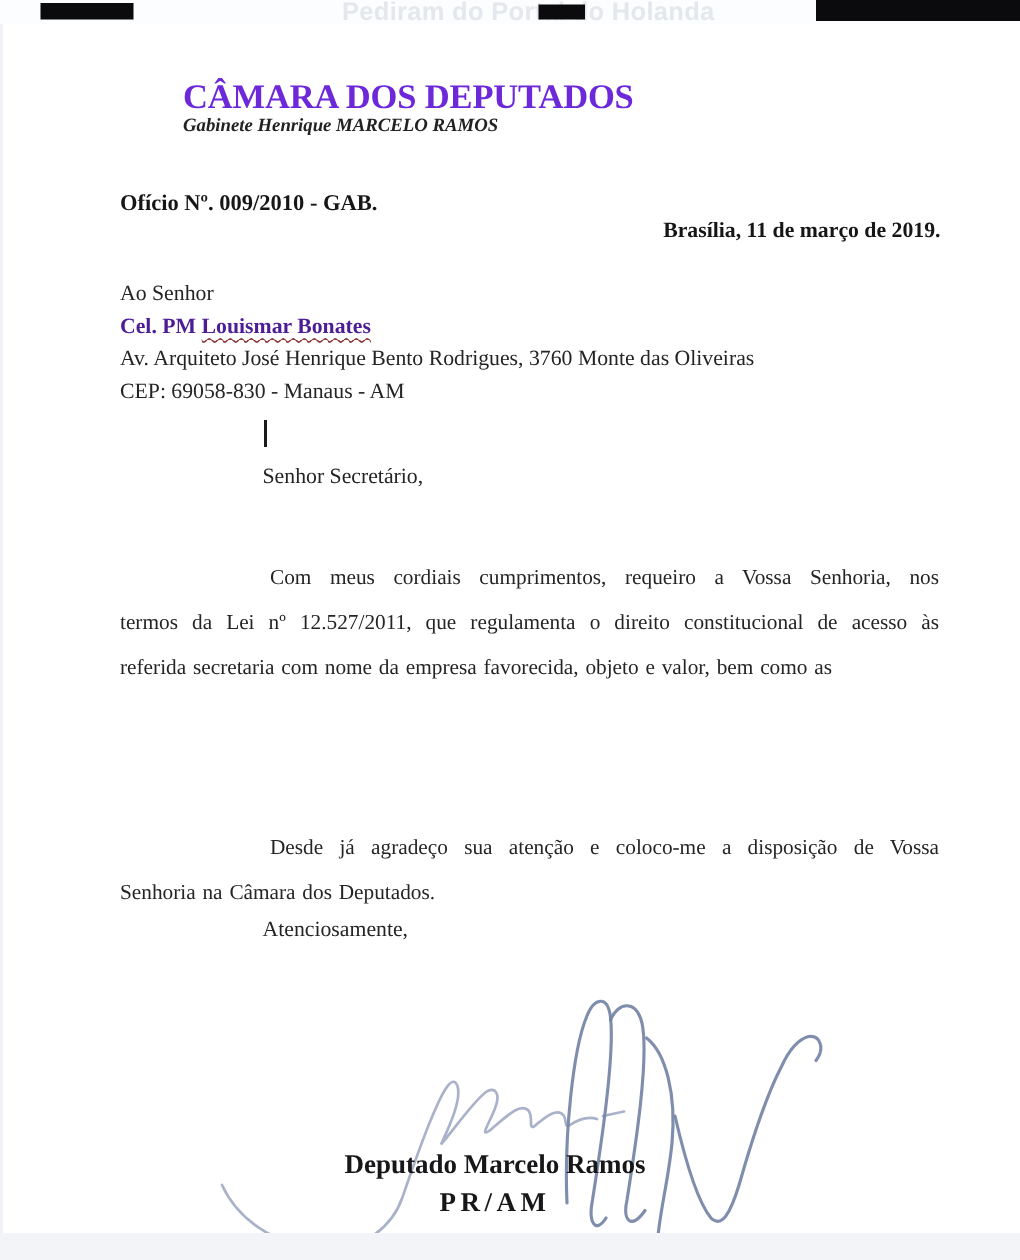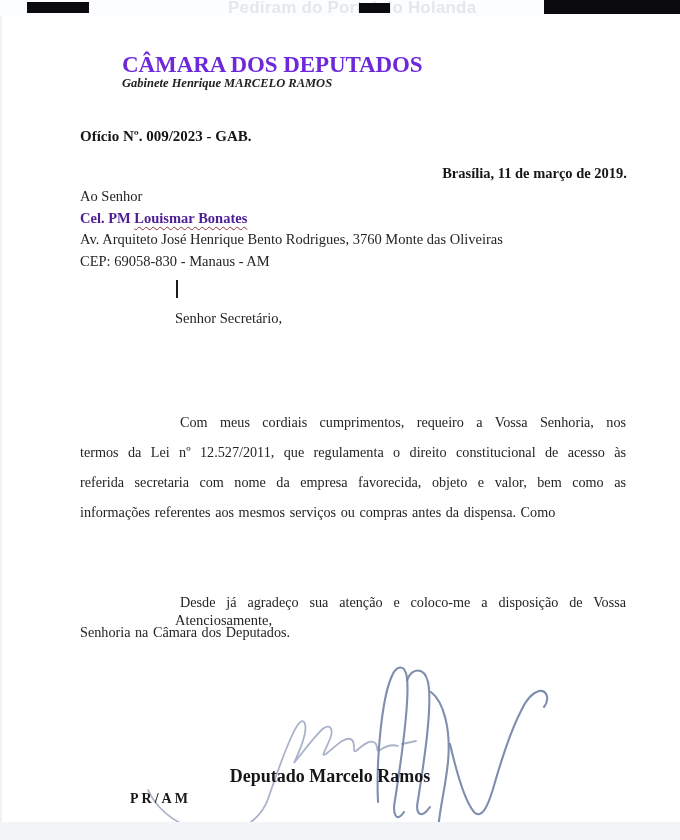--- a/index.html
+++ b/index.html
@@ -17,86 +17,85 @@
 
   
   .org{position:absolute;left:122px;top:52px;font-size:23px;font-weight:bold;color:#6d28d9;
        letter-spacing:-0.1px;}
   .office{position:absolute;left:122px;top:76px;font-size:12.5px;font-weight:bold;font-style:italic;
           color:#222;}
 
   
   .oficio{position:absolute;left:80px;top:128px;font-size:15px;font-weight:bold;color:#161616;}
   .dateline{position:absolute;left:80px;top:146px;width:547px;text-align:right;
-            font-size:14.5px;font-weight:bold;color:#161616;margin-top:19px;}
+            font-size:14.5px;font-weight:bold;color:#161616;}
 
   
   .address{position:absolute;left:80px;top:186px;font-size:14.5px;line-height:21.5px;color:#242424;}
   .addr-name{font-weight:bold;color:#4c1d95;}
   .squiggle{text-decoration-line:underline;text-decoration-style:wavy;
             text-decoration-color:#8e3535;text-underline-offset:3px;text-decoration-thickness:1px;}
 
   .caret{position:absolute;left:176px;top:280px;width:2px;height:18px;background:#1b1b1b;}
 
   .salutation{position:absolute;left:175px;top:310px;font-size:14.5px;color:#242424;}
 
   
   .para{position:absolute;left:80px;width:546px;font-size:14.2px;line-height:30px;color:#242424;
         overflow:hidden;}
   .para .line{text-align:justify;text-align-last:justify;word-spacing:1px;white-space:normal;}
-  .para .line:first-child{padding-left:100px;margin-top:37px;}
+  .para .line:first-child{padding-left:100px;}
   .para .line:last-child{text-align-last:left;}
   .para1{top:370px;}
   .para2{top:550px;}
   .closing{position:absolute;left:175px;top:612px;font-size:14.5px;color:#242424;}
 
   
   .sig-name{position:absolute;left:130px;top:766px;width:400px;text-align:center;
             font-size:18px;font-weight:bold;color:#17171a;}
-  .sig-party{position:absolute;left:130px;top:791px;width:400px;text-align:left;
-             font-size:14px;font-weight:bold;letter-spacing:3px;color:#17171a;}
+  .sig-party{position:absolute;left:130px;top:791px;width:400px;text-align:center;
+             font-size:18px;font-weight:bold;letter-spacing:3px;color:#17171a;}
   .sig-svg{position:absolute;left:0;top:0;width:680px;height:840px;pointer-events:none;}
   .sig-svg path{fill:none;stroke:#7484a6;stroke-width:2.1;stroke-linecap:round;opacity:0.92;}
   .sig-svg path.lite{stroke:#9aa5bf;stroke-width:1.8;opacity:0.85;}
 
   .bottom-strip{position:absolute;left:0;top:822px;width:680px;height:18px;background:#f3f4f7;}
   .left-edge{position:absolute;left:0;top:0;width:2px;height:840px;background:#f0f2f5;}
 </style>
 </head>
 <body>
 
 <div class="left-edge"></div>
 <div class="top-strip"></div>
 <div class="watermark">Pediram do Portal do Holanda</div>
 <div class="redaction red-1"></div>
 <div class="redaction red-2"></div>
 <div class="redaction red-3"></div>
 
 <div class="org">CÂMARA DOS DEPUTADOS</div>
 <div class="office">Gabinete Henrique MARCELO RAMOS</div>
 
-<div class="oficio">Ofício Nº. 009/2023 - GAB.</div>
+<div class="oficio">Ofício Nº. 009/2010 - GAB.</div>
 <div class="dateline">Brasília, 11 de março de 2019.</div>
 
 <div class="address">
   <div>Ao Senhor</div>
   <div class="addr-name"><span>Cel. PM </span><span class="squiggle">Louismar Bonates</span></div>
   <div>Av. Arquiteto José Henrique Bento Rodrigues, 3760 Monte das Oliveiras</div>
   <div>CEP: 69058-830 - Manaus - AM</div>
 </div>
 
 <div class="caret"></div>
 
 <div class="salutation">Senhor Secretário,</div>
 
 <div class="para para1">
     <div class="line">Com meus cordiais cumprimentos, requeiro a Vossa Senhoria, nos</div>
     <div class="line">termos da Lei nº 12.527/2011, que regulamenta o direito constitucional de acesso às</div>
     <div class="line">referida secretaria com nome da empresa favorecida, objeto e valor, bem como as</div>
-    <div class="line">informações referentes aos mesmos serviços ou compras antes da dispensa. Como</div>
   </div>
 <div class="para para2">
     <div class="line">Desde já agradeço sua atenção e coloco-me a disposição de Vossa</div>
     <div class="line">Senhoria na Câmara dos Deputados.</div>
   </div>
 
 <div class="closing">Atenciosamente,</div>
 
 <svg class="sig-svg" viewBox="0 0 680 840">
   <path class="lite" d="M148 790 C158 812, 182 830, 214 833 C244 834, 262 816, 268 799 C276 776, 282 758, 290 740 C296 726, 302 716, 305 724 C308 734, 298 754, 294 763 C304 751, 316 734, 324 728 C330 724, 334 729, 330 739 C326 749, 320 758, 326 754 C336 746, 346 735, 352 740 C356 744, 352 753, 356 751 C364 744, 372 738, 376 744 C378 748, 376 752, 380 750 C386 746, 392 744, 398 746"></path>

